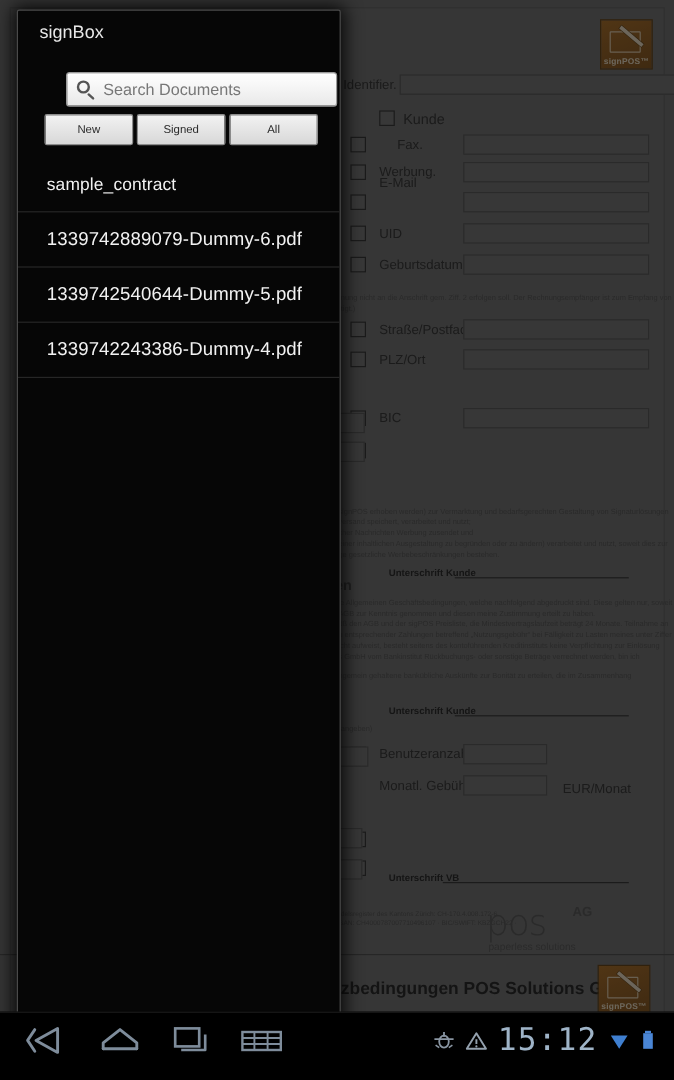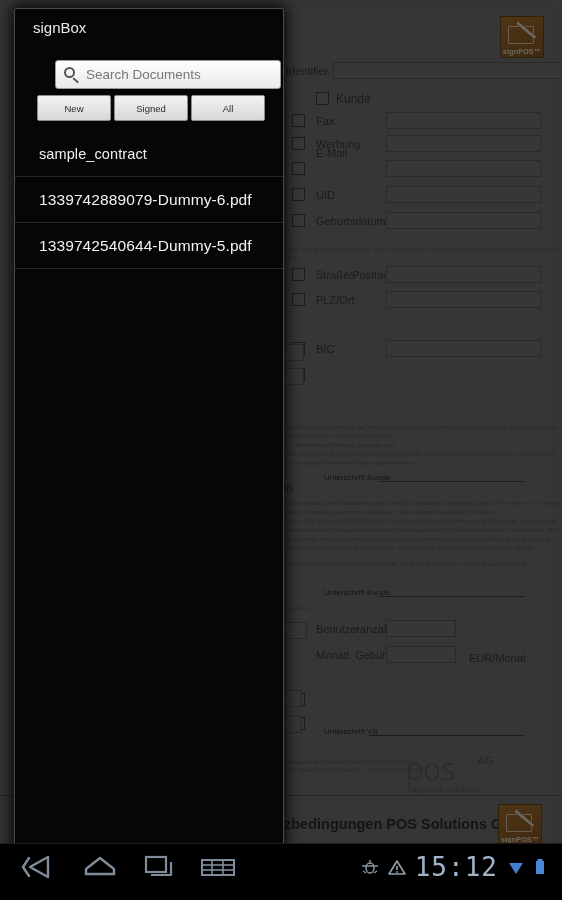--- a/index.html
+++ b/index.html
@@ -54,21 +54,21 @@
   }
   .sect-head{
     position:absolute; font-size:13px; font-weight:bold; color:#4a4a4a;
     white-space:nowrap;
   }
   .para{
     position:absolute; font-size:6.2px; color:#5c5c5c; line-height:8px;
     white-space:nowrap;
   }
   .sig-label{
-    position:absolute; font-size:8px; font-weight:normal; color:#2f2f2f;
+    position:absolute; font-size:8px; font-weight:bold; color:#2f2f2f;
   }
   .sig-line{
     position:absolute; height:0; border-top:1px solid #3d3d3d;
   }
   .unit{ position:absolute; font-size:11px; color:#3c3c3c; }
   .tiny{ position:absolute; font-size:5.5px; color:#5a5a5a; white-space:nowrap; }
 
   .agb-band{
     position:absolute; left:0; right:0; top:795px; height:60px;
     border-top:1px solid #555;
@@ -199,21 +199,21 @@
       <div class="lbl">signPOS™</div>
     </div>
 
     <div class="flabel" style="left:277px; top:58px;">Identifier.</div>
     <div class="finput" style="left:324px; top:55px; width:235px;"></div>
 
     <div class="fcheck" style="left:307px; top:85px;"></div>
     <div class="flabel" style="left:327px; top:85px; font-size:12px;">Kunde</div>
 
     <div class="fcheck" style="left:283px; top:107px;"></div>
-    <div class="flabel" style="left:307px; top:108px;">Fax.</div>
+    <div class="flabel" style="left:322px; top:108px;">Fax.</div>
     <div class="finput" style="left:377px; top:105px; width:155px;"></div>
 
     <div class="fcheck" style="left:283px; top:130px;"></div>
     <div class="flabel" style="left:307px; top:131px;">Werbung.</div>
     <div class="finput" style="left:377px; top:128px; width:155px;"></div>
 
     <div class="fcheck" style="left:283px; top:155px;"></div>
     <div class="flabel" style="left:307px; top:140px;">E-Mail</div>
     <div class="finput" style="left:377px; top:153px; width:155px;"></div>
 
@@ -360,20 +360,23 @@
 
   <div id="doc-list">
     <div class="doc-item">
       <span class="name">sample_contract</span>
     </div>
     <div class="doc-item">
       <span class="name">1339742889079-Dummy-6.pdf</span>
     </div>
     <div class="doc-item">
       <span class="name">1339742540644-Dummy-5.pdf</span>
+    </div>
+    <div class="doc-item">
+      <span class="name">1339742243386-Dummy-4.pdf</span>
     </div>
   </div>
 </div>
 
 <div id="navbar">
 
   <div class="navbtn" id="nav-back">
     <svg width="44" height="30" viewBox="0 0 44 30">
       <polygon points="30,5 30,25 12,15" fill="none" stroke="#7e8c9b" stroke-width="2.4" stroke-linejoin="round"></polygon>
       <polyline points="11,6 5,15 11,24" fill="none" stroke="#7e8c9b" stroke-width="2.4" stroke-linecap="round" stroke-linejoin="round"></polyline>

